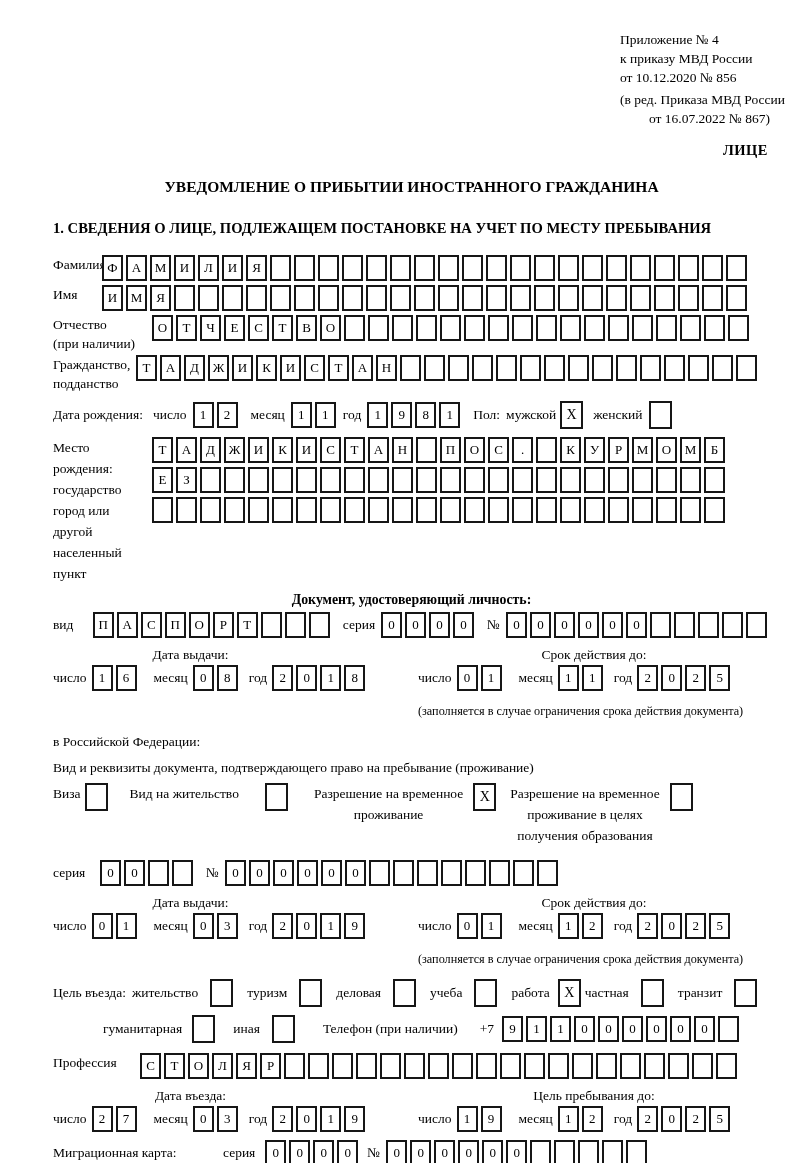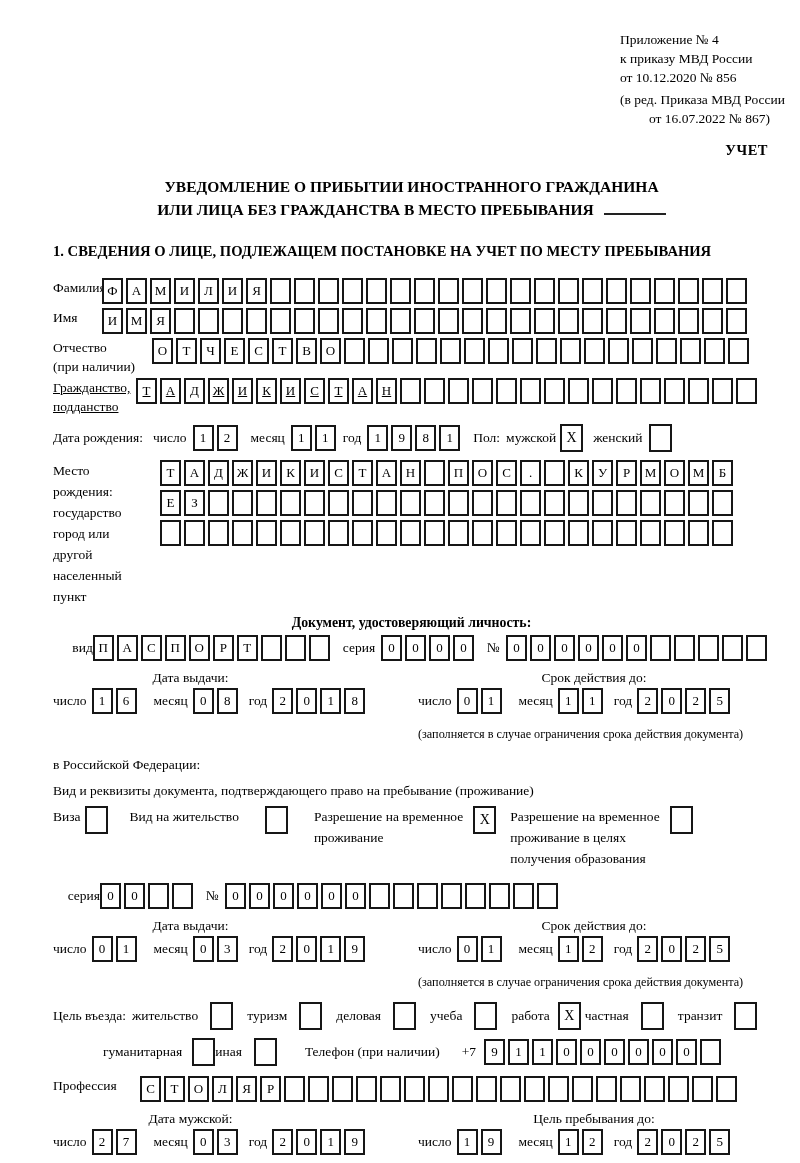--- a/index.html
+++ b/index.html
@@ -33,67 +33,66 @@
     font-size:13px;
     background:#fff;
     flex:none;
   }
   .row{display:flex;align-items:flex-start;margin-top:4px;}
   .row .lbl{white-space:pre-line;line-height:19px;flex:none;}
   .lblw-49{width:49px;} .lblw-99{width:99px;} .lblw-83{width:83px;} .lblw-87{width:87px;}
   .stackrows .cells{margin-bottom:4px;}
   .stack{display:flex;flex-direction:column;}
   .inlineword{margin:0 6px 0 10px;white-space:nowrap;align-self:center;}
-  .inline-row{display:flex;align-items:center;margin-top:6px;text-align:right;}
+  .inline-row{display:flex;align-items:center;margin-top:6px;}
   .checkbox{
     box-sizing:border-box;width:23px;height:28px;border:2px solid #161616;
     display:inline-flex;align-items:center;justify-content:center;
     font-size:14px;flex:none;background:#fff;
   }
   .doc-heading{text-align:center;font-weight:bold;margin-top:8px;font-size:13.8px;}
   .datepair{display:flex;margin-top:8px;}
   .dp-col-l{width:365px;}
   .dp-col-r{flex:1;}
   .dp-head{text-align:center;line-height:17px;}
   .dp-head-l{padding-right:90px;}
   .dp-line{display:flex;align-items:center;margin-top:2px;}
   .dp-line .w{margin-right:5px;white-space:nowrap;}
   .dp-line .g{margin-left:14px;}
   .dp-note{font-size:12.2px;margin-top:13px;white-space:nowrap;}
   .intro{margin-top:10px;line-height:26px;}
   .permit-row{display:flex;align-items:flex-start;margin-top:2px;}
   .permit-opt{display:flex;align-items:flex-start;}
-  .permit-opt .olabel{white-space:pre-line;line-height:21px;}
+  .permit-opt .olabel{white-space:pre-line;text-align:center;line-height:21px;}
   .purpose-row{display:flex;align-items:center;margin-top:12px;}
   .purpose-row .plabel{margin-right:6px;white-space:nowrap;}
   .purpose-row .checkbox{margin-right:14px;margin-left:6px;}
   .purpose-row2{display:flex;align-items:center;margin-top:8px;margin-left:50px;}
   .phone-label{margin-left:28px;margin-right:22px;white-space:nowrap;}
-  .rep-wrap{display:flex;margin-top:8px;gap:8px;}
+  .rep-wrap{display:flex;margin-top:8px;}
 </style>
 </head>
 <body>
 
 <div class="page">
 
   <div class="hdr-block">
     <div class="line">Приложение № 4</div>
     <div class="line">к приказу МВД России</div>
     <div class="line">от 10.12.2020 № 856</div>
     <div class="hdr-revision">
       <div class="line">(в ред. Приказа МВД России</div>
       <div class="line">от 16.07.2022 № 867)</div>
     </div>
   </div>
 
-  <div class="forma">УЧЕТ</div>
+  <div class="forma">ЛИЦЕ</div>
 
   <div class="title">
     <div>УВЕДОМЛЕНИЕ О ПРИБЫТИИ ИНОСТРАННОГО ГРАЖДАНИНА</div>
-    <div><span>ИЛИ ЛИЦА БЕЗ ГРАЖДАНСТВА В МЕСТО ПРЕБЫВАНИЯ</span><span class="blank-line"></span></div>
   </div>
 
   <div class="sec-heading">1. СВЕДЕНИЯ О ЛИЦЕ, ПОДЛЕЖАЩЕМ ПОСТАНОВКЕ НА УЧЕТ ПО МЕСТУ ПРЕБЫВАНИЯ</div>
 
   <div class="row" style="margin-top:18px;">
     <span class="lbl lblw-49">Фамилия</span>
     <span class="cells">
         <span class="cell">Ф</span>
         <span class="cell">А</span>
         <span class="cell">М</span>
@@ -182,21 +181,21 @@
         <span class="cell"></span>
         <span class="cell"></span>
         <span class="cell"></span>
         <span class="cell"></span>
         <span class="cell"></span>
         <span class="cell"></span>
         <span class="cell"></span>
       </span>
   </div>
 
-  <div class="row" style="margin-top:2px;text-decoration:underline;">
+  <div class="row" style="margin-top:2px;">
     <span class="lbl lblw-83">Гражданство,
 подданство</span>
     <span class="cells">
         <span class="cell">Т</span>
         <span class="cell">А</span>
         <span class="cell">Д</span>
         <span class="cell">Ж</span>
         <span class="cell">И</span>
         <span class="cell">К</span>
         <span class="cell">И</span>
@@ -537,21 +536,21 @@
     <span class="checkbox" style="margin-left:2px;margin-right:4px">X</span>
     <span class="plabel">частная</span>
     <span class="checkbox"></span>
     <span class="plabel">транзит</span>
     <span class="checkbox" style="margin-right:0"></span>
   </div>
 
   <div class="purpose-row2">
     <span class="plabel" style="margin-right:10px">гуманитарная</span>
     <span class="checkbox"></span>
-    <span class="plabel" style="margin-right:12px">иная</span>
+    <span class="plabel" style="margin-left:18px;margin-right:12px">иная</span>
     <span class="checkbox"></span>
     <span class="phone-label">Телефон (при наличии)</span>
     <span style="margin-right:8px">+7</span>
     <span class="cells">
         <span class="cell">9</span>
         <span class="cell">1</span>
         <span class="cell">1</span>
         <span class="cell">0</span>
         <span class="cell">0</span>
         <span class="cell">0</span>
@@ -588,21 +587,21 @@
         <span class="cell"></span>
         <span class="cell"></span>
         <span class="cell"></span>
         <span class="cell"></span>
         <span class="cell"></span>
       </span>
   </div>
 
   <div class="datepair">
     <div class="dp-col-l">
-      <div class="dp-head dp-head-l">Дата мужской:</div>
+      <div class="dp-head dp-head-l">Дата въезда:</div>
       <div class="dp-line">
         <span class="w">число</span>
         <span class="cells">
             <span class="cell">2</span>
             <span class="cell">7</span>
           </span>
         <span class="w g">месяц</span>
         <span class="cells">
             <span class="cell">0</span>
             <span class="cell">3</span>

